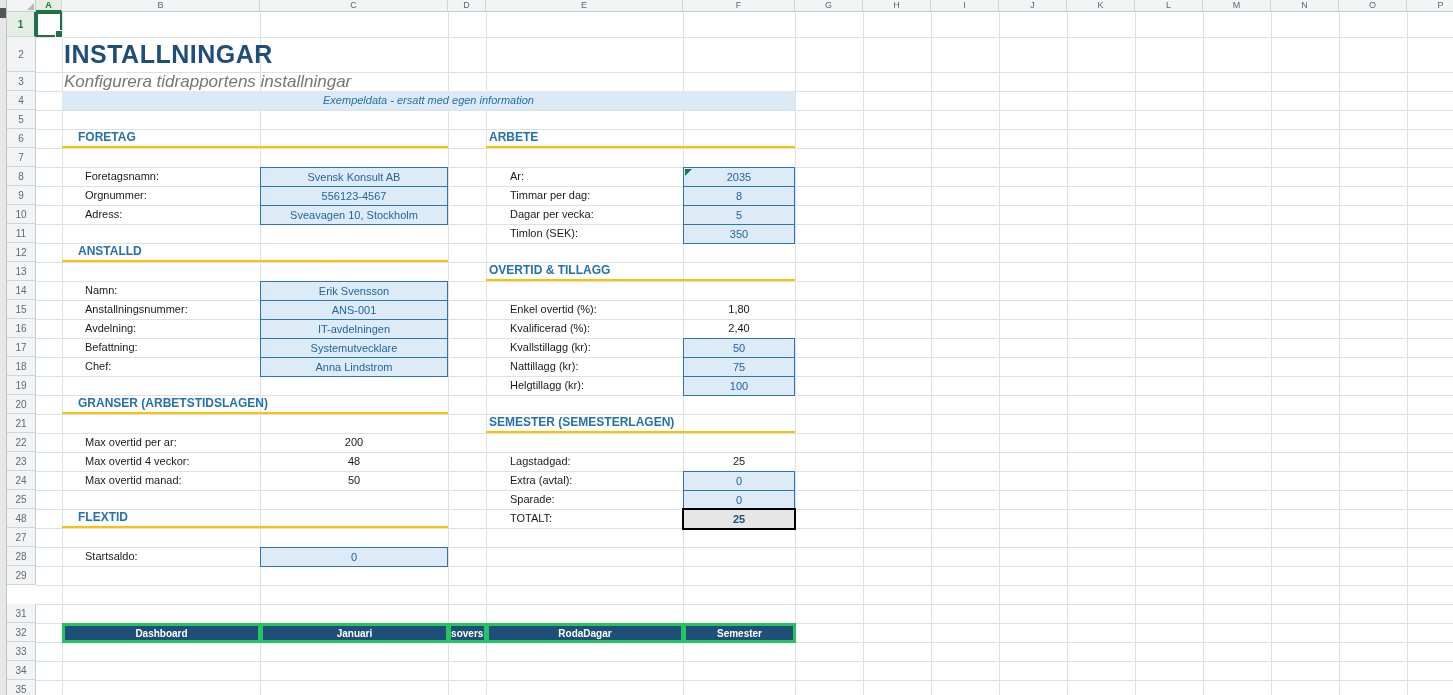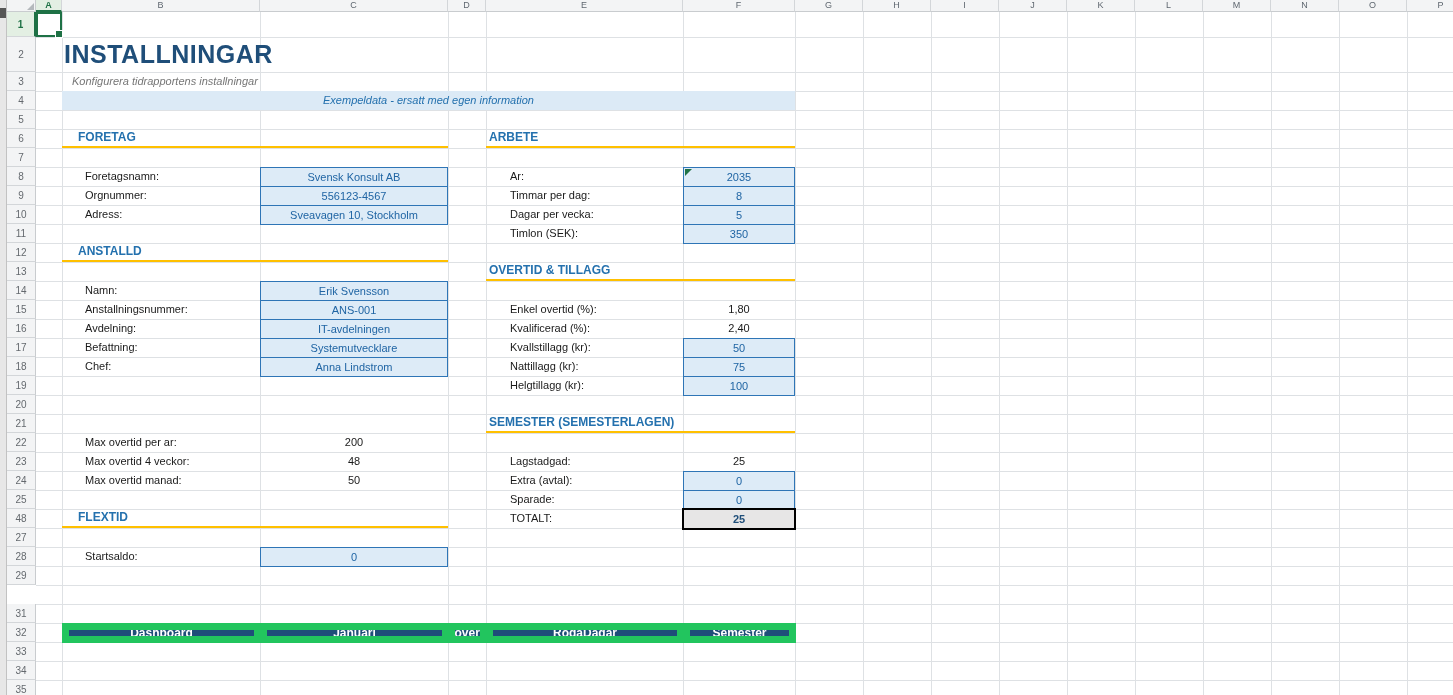--- a/index.html
+++ b/index.html
@@ -21,42 +21,42 @@
         border-right:1px solid #C9CCCF;border-bottom:1px solid #D3D6D9;color:#64696E;
         font-size:10px;display:flex;align-items:center;justify-content:center;z-index:4;}
   .rowh.sel{background:#E3EFE3;color:#1E7145;border-right:2px solid #1E7145;font-weight:bold;}
   
   .gl-v{position:absolute;top:12px;width:1px;height:683px;background:#DEE1E4;z-index:1;}
   .gl-h{position:absolute;left:36px;width:1417px;height:1px;background:#DEE1E4;z-index:1;}
   
   .ct{position:absolute;z-index:2;}
   .title{left:64px;top:37px;height:35px;line-height:35px;font-size:25px;font-weight:bold;
          color:#1F4E79;letter-spacing:0.5px;white-space:nowrap;}
-  .subtitle{left:72px;top:72px;height:31px;line-height:19px;font-size:11px;font-style:italic;
+  .subtitle{left:64px;top:72px;height:31px;line-height:19px;font-size:17px;font-style:italic;
          color:#767676;white-space:nowrap;}
   .banner{left:62px;top:91px;width:733px;height:19px;line-height:19px;background:#DCEAF6;
          color:#2471AE;font-size:11px;font-style:italic;text-align:center;white-space:nowrap;}
   .sech{height:19px;box-sizing:border-box;border-bottom:2px solid #FFC000;color:#2471AE;
          font-weight:bold;font-size:12px;line-height:17px;padding-left:3px;white-space:nowrap;}
   .sec-l{left:62px;width:386px;padding-left:16px;}
   .sec-r{left:486px;width:309px;}
   .sec-w{left:62px;width:733px;}
   .lbl{height:19px;line-height:19px;font-size:11px;color:#1A1A1A;white-space:nowrap;}
   .lbl-l{left:85px;}
   .lbl-r{left:510px;}
   .val-c{left:260px;width:188px;}
   .val-f{left:683px;width:112px;}
   .inputcell{height:20px;box-sizing:border-box;background:#DDEBF7;border:1px solid #2E75B6;
          color:#2065A4;font-size:11px;line-height:18px;text-align:center;white-space:nowrap;z-index:3;}
   .plain{height:19px;line-height:19px;color:#1A1A1A;font-size:11px;text-align:center;white-space:nowrap;}
   .totalcell{left:682px;top:508px;width:114px;height:22px;box-sizing:border-box;background:#E7E6E6;
          border:2px solid #000;color:#1F4E79;font-weight:bold;font-size:11px;line-height:18px;
          text-align:center;z-index:3;}
-  .navbtn{top:623px;height:20px;box-sizing:border-box;background:#1F4E79;border:7px solid #22c55e;
-         color:#fff;font-weight:bold;font-size:12px;display:flex;align-items:center;
+  .navbtn{top:623px;height:20px;box-sizing:border-box;background:#1F4E79;border:3px solid #22c55e;
+         color:#fff;font-weight:bold;font-size:10px;display:flex;align-items:center;
          justify-content:center;overflow:hidden;white-space:nowrap;z-index:3;cursor:pointer;}
   .a1sel{left:36px;top:12px;width:26px;height:25px;box-sizing:border-box;border:2px solid #1E7145;
          background:#fff;z-index:3;}
   .fillhandle{position:absolute;right:-3px;bottom:-3px;width:6px;height:6px;background:#1E7145;
          border:1px solid #fff;}
   .notetri{position:absolute;left:1px;top:1px;width:0;height:0;
          border-top:7px solid #217346;border-right:7px solid transparent;}
 </style>
 </head>
 <body>
@@ -178,20 +178,21 @@
   <div class="ct a1sel">
       <div class="fillhandle"></div>
     </div>
 
   <div class="ct title">INSTALLNINGAR</div>
   <div class="ct subtitle">Konfigurera tidrapportens installningar</div>
   <div class="ct banner">Exempeldata - ersatt med egen information</div>
 
   <div class="ct sech sec-l" style="top:129px">FORETAG</div>
   <div class="ct sech sec-l" style="top:243px">ANSTALLD</div>
+  <div class="ct sech sec-l" style="top:395px">GRANSER (ARBETSTIDSLAGEN)</div>
   <div class="ct sech sec-l" style="top:509px">FLEXTID</div>
   <div class="ct sech sec-r" style="top:129px">ARBETE</div>
   <div class="ct sech sec-r" style="top:262px">OVERTID &amp; TILLAGG</div>
   <div class="ct sech sec-r" style="top:414px">SEMESTER (SEMESTERLAGEN)</div>
 
   <div class="ct lbl lbl-l" style="top:167px">Foretagsnamn:</div>
   <div class="ct lbl lbl-l" style="top:186px">Orgnummer:</div>
   <div class="ct lbl lbl-l" style="top:205px">Adress:</div>
   <div class="ct inputcell val-c" style="top:167px">Svensk Konsult AB</div>
   <div class="ct inputcell val-c" style="top:186px">556123-4567</div>

